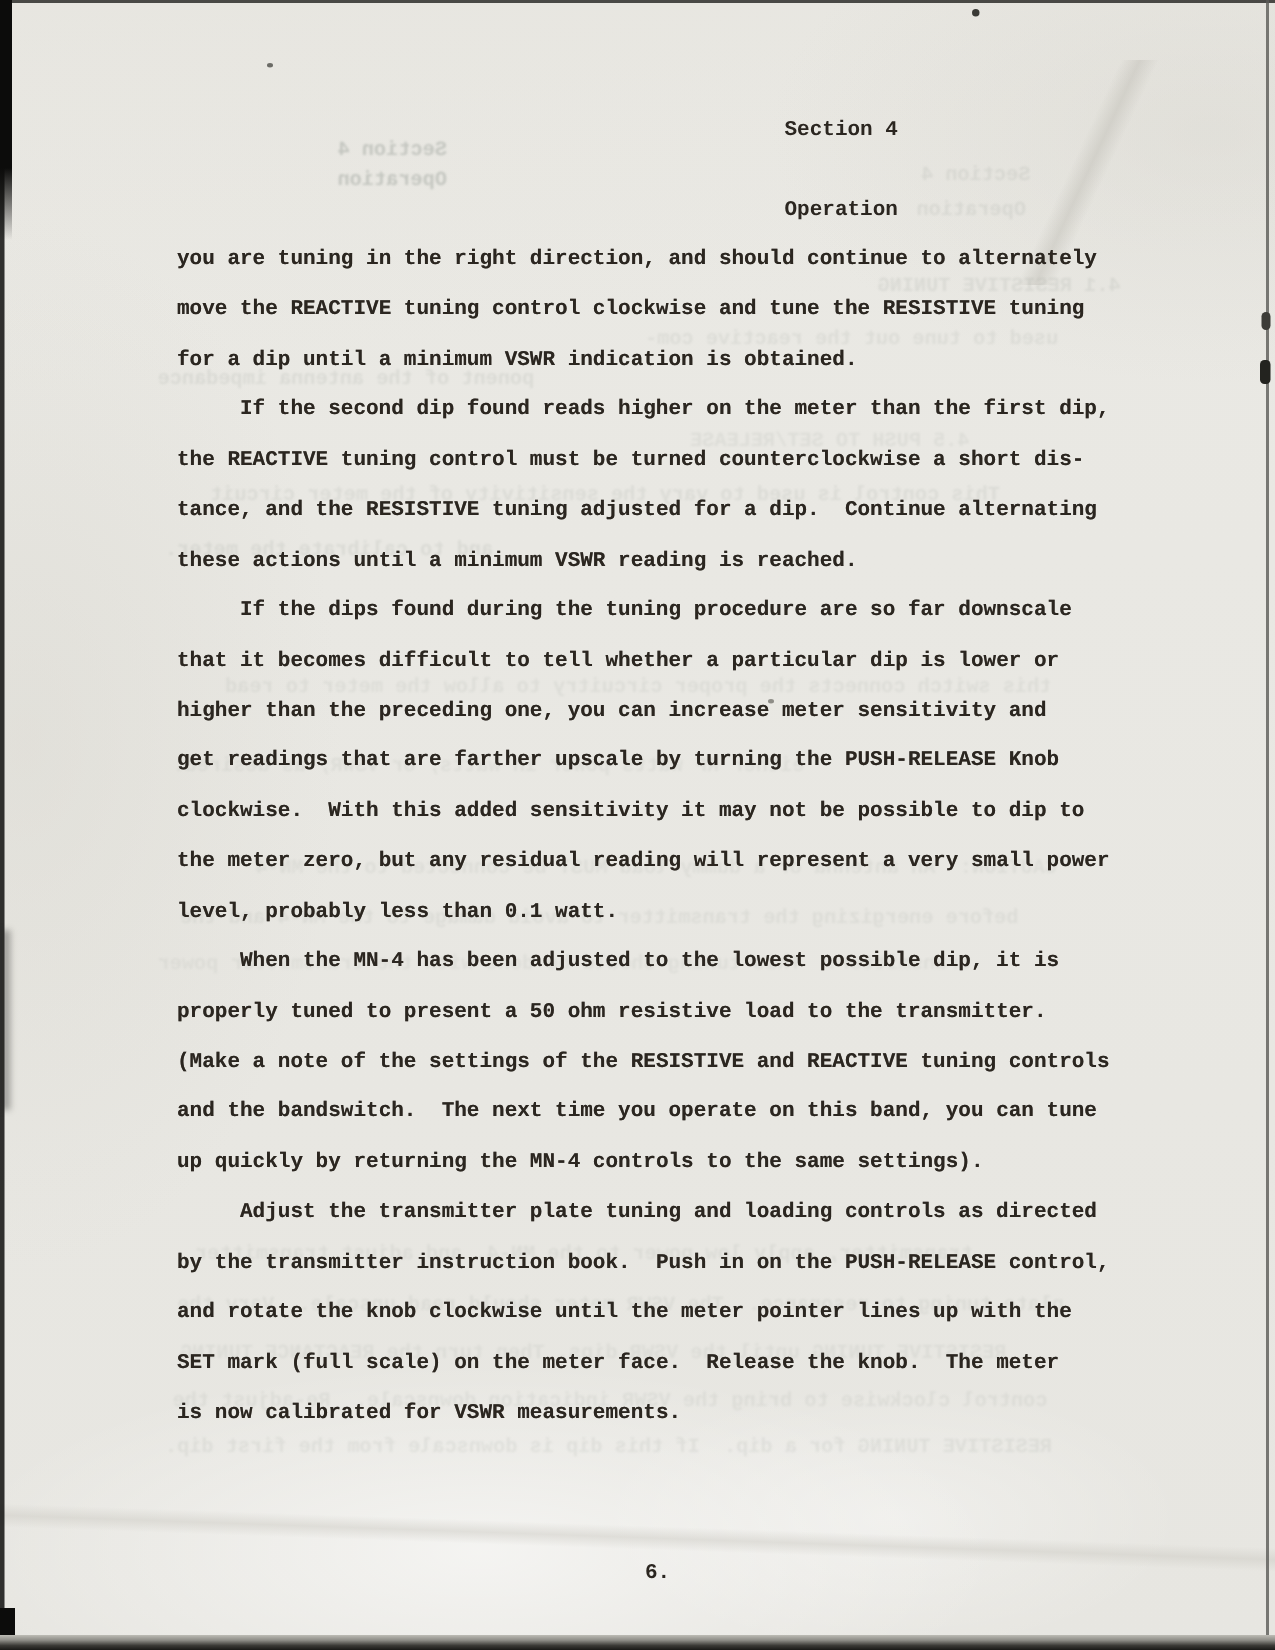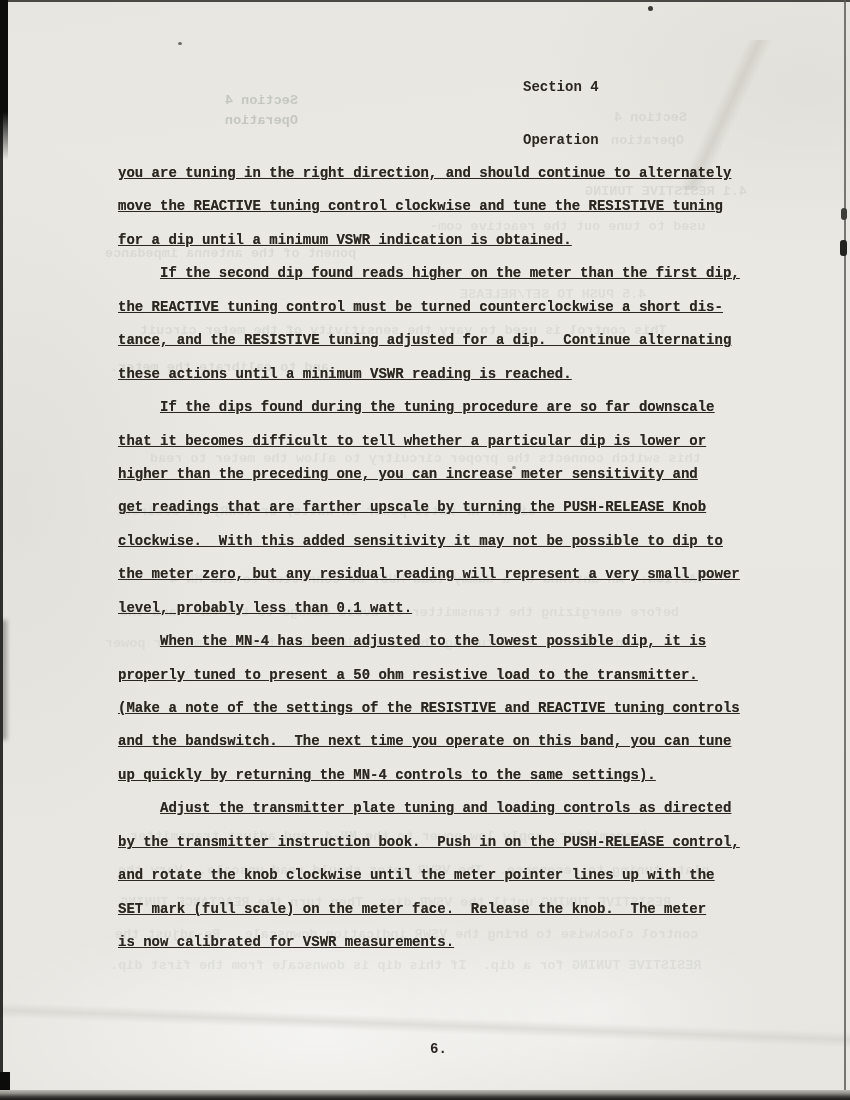--- a/index.html
+++ b/index.html
@@ -57,21 +57,20 @@
     position:absolute;left:523px;top:44px;
     font-size:14px;font-weight:bold;color:var(--ink);
     line-height:17.5px;white-space:pre;
   }
   
   .body-text{
     position:absolute;left:118px;top:157px;
     font-size:14px;font-weight:bold;color:var(--ink);
     line-height:33.45px;white-space:pre;
     text-shadow:0 0 .4px rgba(43,38,32,.6);
-    text-decoration:underline;
   }
   .body-text .tline{height:33.45px;}
   .body-text .ind{padding-left:42px;}
 
   
   .ghost-layer{position:absolute;inset:0;pointer-events:none;}
   .ghost-layer .ghost{
     position:absolute;
     font-size:13.5px;font-weight:bold;color:var(--ghost);
     white-space:pre;transform:scaleX(-1);

